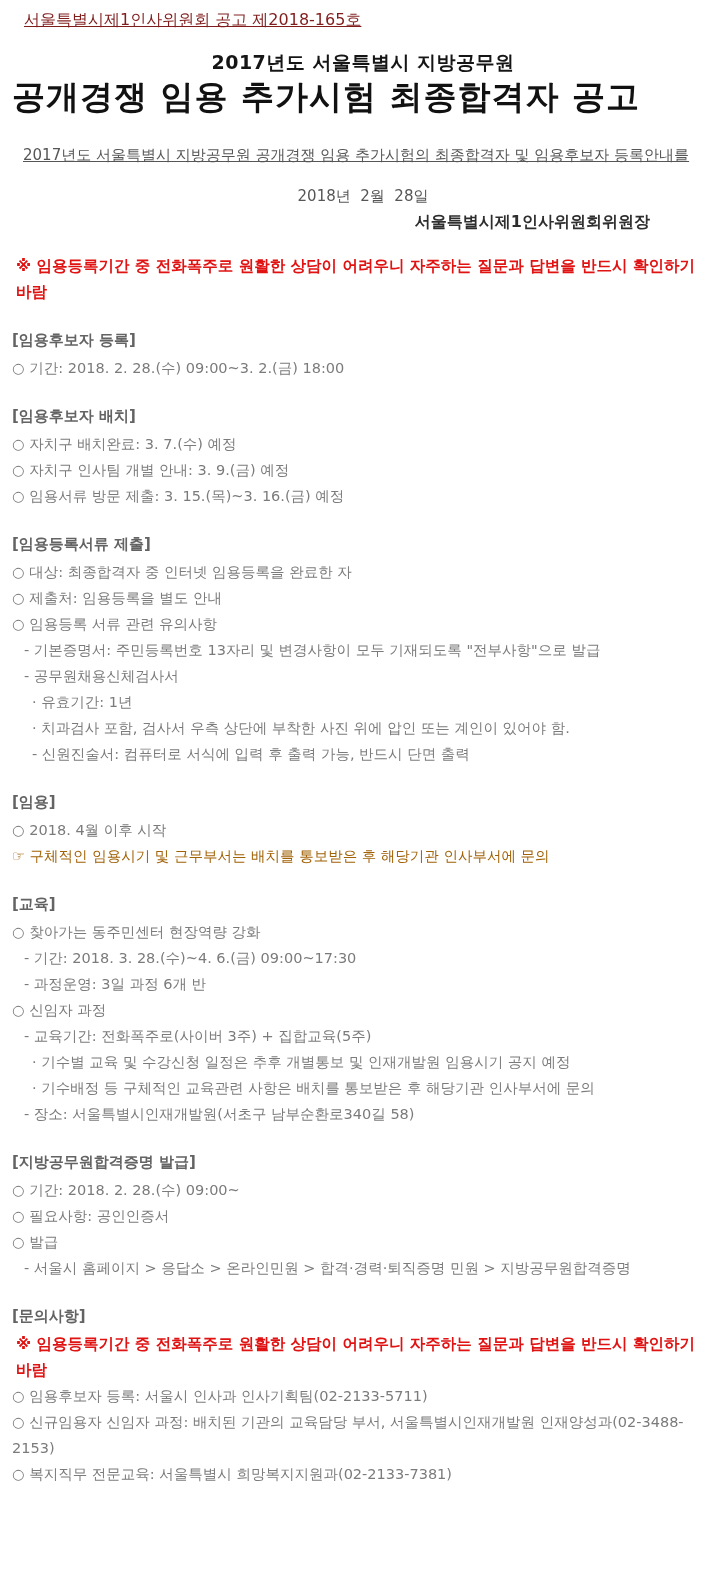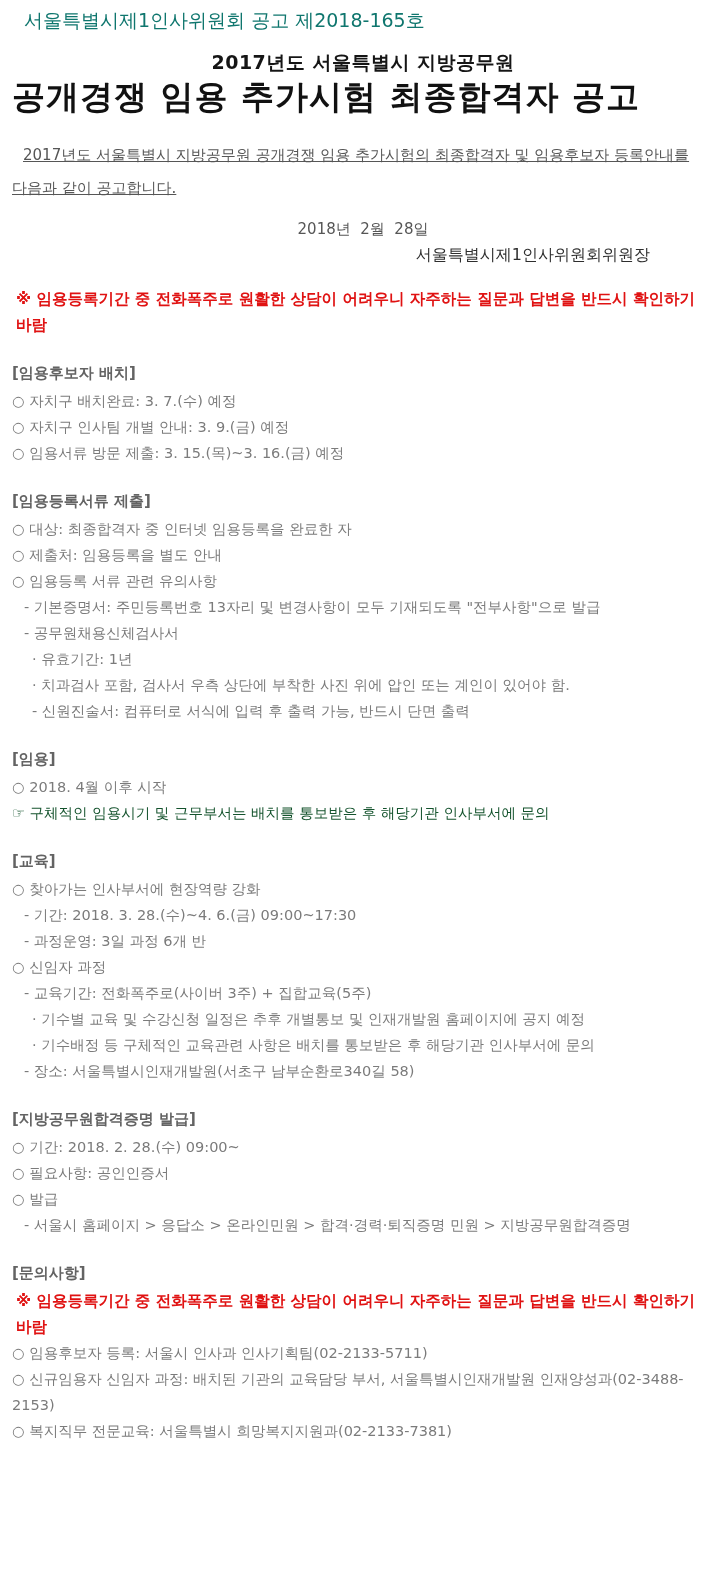--- a/index.html
+++ b/index.html
@@ -6,23 +6,24 @@
   .page {
     width: 728px;
     box-sizing: border-box;
     padding: 8px 14px 18px 12px;
     font-family: "DejaVu Sans", "Liberation Sans", sans-serif;
     background: #ffffff;
   }
   .notice-number {
     padding-left: 12px;
     margin-top: 3px;
-    font-size: 19px;
-    color: #0f766e;
+    font-size: 16px;
+    color: #7f1d1d;
     line-height: 18px;
+    text-decoration: underline;
   }
   .subtitle {
     margin-top: 20px;
     text-align: center;
     font-size: 19px;
     font-weight: 700;
     color: #151515;
     letter-spacing: 0.5px;
     line-height: 26px;
   }
@@ -43,21 +44,21 @@
     font-size: 15px;
     color: #565656;
     white-space: pre;
     line-height: 21px;
   }
   .signer {
     margin-top: 4px;
     text-align: right;
     padding-right: 64px;
     font-size: 16px;
-    font-weight: 400;
+    font-weight: 700;
     color: #2e2e2e;
     line-height: 22px;
   }
   .top-warnings { margin-top: 20px; padding-left: 4px; }
   .warning {
     font-size: 15.5px;
     font-weight: 700;
     color: #e01212;
     line-height: 26px;
   }
@@ -69,46 +70,49 @@
     line-height: 26px;
     margin-bottom: 2px;
   }
   .line {
     font-size: 14.5px;
     color: #7b7b7b;
     line-height: 26px;
   }
   .ind1 { padding-left: 12px; }
   .ind2 { padding-left: 20px; }
-  .red { color: #14532d; }
+  .red { color: #a16207; }
   .red-bold { color: #e01212; font-weight: 700; }
   .sec-warning { padding-left: 4px; font-size: 15.5px; }
 </style>
 </head>
 <body>
 
 <div class="page">
 
   <div class="notice-number">서울특별시제1인사위원회 공고 제2018-165호</div>
 
   <div class="subtitle">2017년도 서울특별시 지방공무원</div>
   <h1 class="title">공개경쟁 임용 추가시험 최종합격자 공고</h1>
 
   <div class="intro">
     <div class="intro-line first">2017년도 서울특별시 지방공무원 공개경쟁 임용 추가시험의 최종합격자 및 임용후보자 등록안내를</div>
-    <div class="intro-line">다음과 같이 공고합니다.</div>
   </div>
 
   <div class="issue-date">2018년  2월  28일</div>
   <div class="signer">서울특별시제1인사위원회위원장</div>
 
   <div class="top-warnings">
     <div class="warning">※ 임용등록기간 중 전화폭주로 원활한 상담이 어려우니 자주하는 질문과 답변을 반드시 확인하기 바람</div>
   </div>
 
+  <section>
+    <div class="sec-head">[임용후보자 등록]</div>
+    <div class="line">○ 기간: 2018. 2. 28.(수) 09:00~3. 2.(금) 18:00</div>
+  </section>
 
   <section>
     <div class="sec-head">[임용후보자 배치]</div>
     <div class="line">○ 자치구 배치완료: 3. 7.(수) 예정</div>
     <div class="line">○ 자치구 인사팀 개별 안내: 3. 9.(금) 예정</div>
     <div class="line">○ 임용서류 방문 제출: 3. 15.(목)~3. 16.(금) 예정</div>
   </section>
 
   <section>
     <div class="sec-head">[임용등록서류 제출]</div>
@@ -123,26 +127,26 @@
   </section>
 
   <section>
     <div class="sec-head">[임용]</div>
     <div class="line">○ 2018. 4월 이후 시작</div>
     <div class="line red">☞ 구체적인 임용시기 및 근무부서는 배치를 통보받은 후 해당기관 인사부서에 문의</div>
   </section>
 
   <section>
     <div class="sec-head">[교육]</div>
-    <div class="line">○ 찾아가는 인사부서에 현장역량 강화</div>
+    <div class="line">○ 찾아가는 동주민센터 현장역량 강화</div>
     <div class="line ind1">- 기간: 2018. 3. 28.(수)~4. 6.(금) 09:00~17:30</div>
     <div class="line ind1">- 과정운영: 3일 과정 6개 반</div>
     <div class="line">○ 신임자 과정</div>
     <div class="line ind1">- 교육기간: 전화폭주로(사이버 3주) + 집합교육(5주)</div>
-    <div class="line ind2">· 기수별 교육 및 수강신청 일정은 추후 개별통보 및 인재개발원 홈페이지에 공지 예정</div>
+    <div class="line ind2">· 기수별 교육 및 수강신청 일정은 추후 개별통보 및 인재개발원 임용시기 공지 예정</div>
     <div class="line ind2">· 기수배정 등 구체적인 교육관련 사항은 배치를 통보받은 후 해당기관 인사부서에 문의</div>
     <div class="line ind1">- 장소: 서울특별시인재개발원(서초구 남부순환로340길 58)</div>
   </section>
 
   <section>
     <div class="sec-head">[지방공무원합격증명 발급]</div>
     <div class="line">○ 기간: 2018. 2. 28.(수) 09:00~</div>
     <div class="line">○ 필요사항: 공인인증서</div>
     <div class="line">○ 발급</div>
     <div class="line ind1">- 서울시 홈페이지 &gt; 응답소 &gt; 온라인민원 &gt; 합격·경력·퇴직증명 민원 &gt; 지방공무원합격증명</div>

